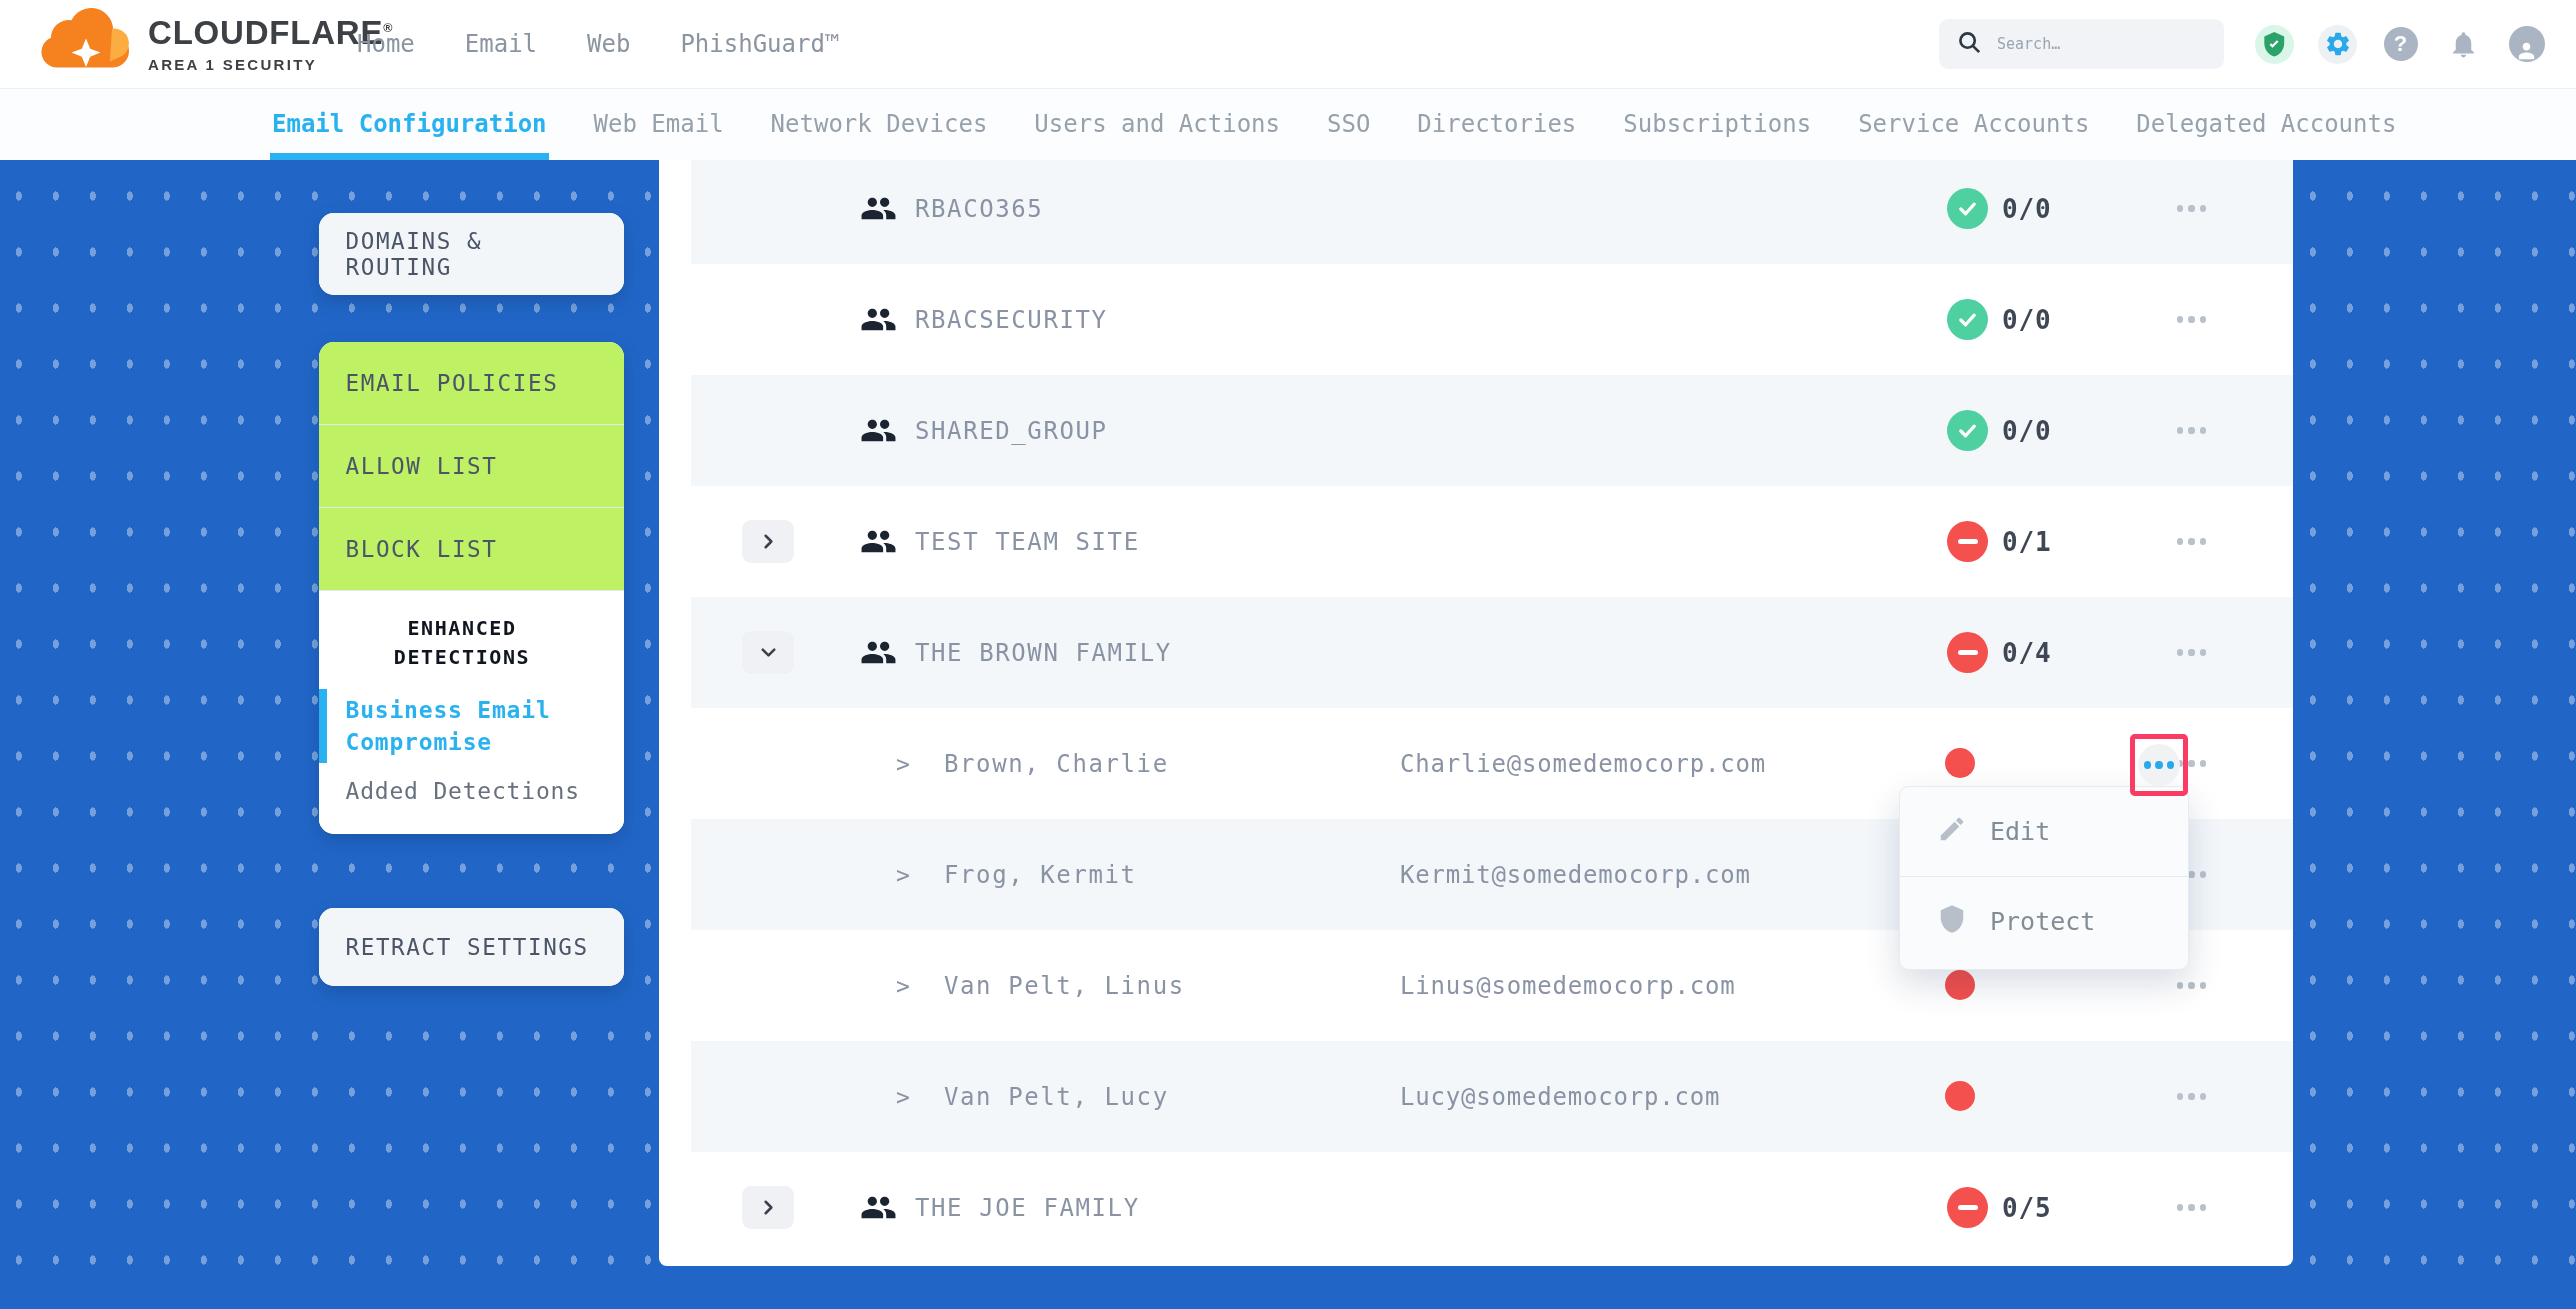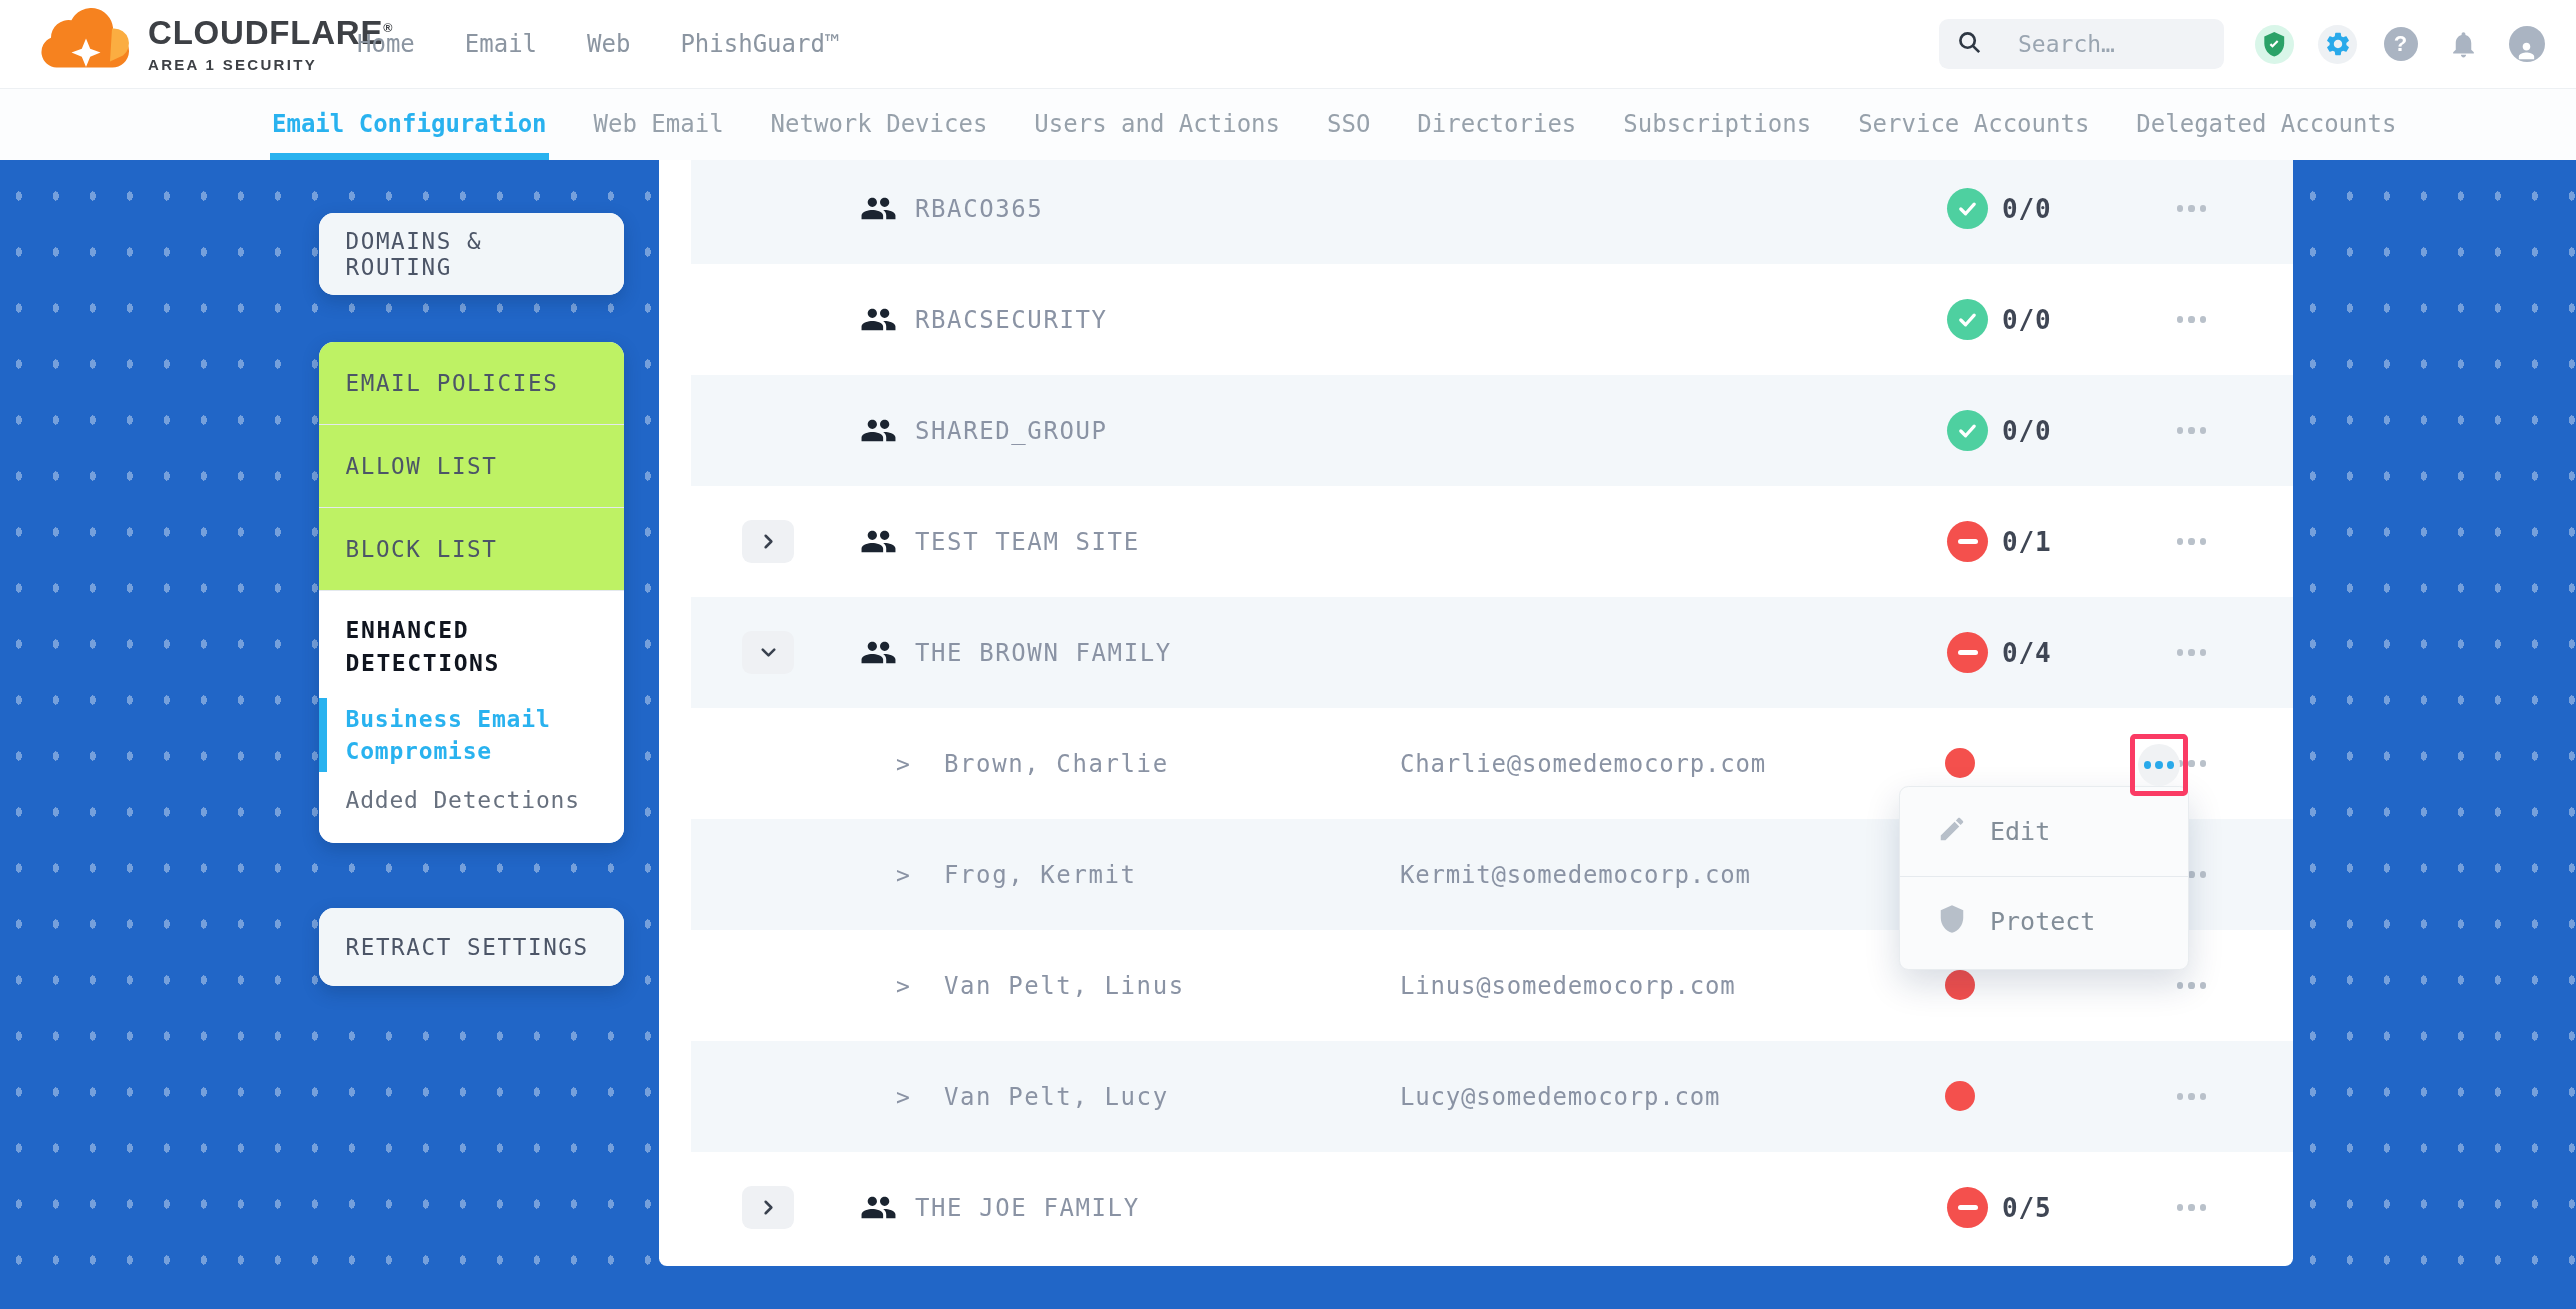--- a/index.html
+++ b/index.html
@@ -18,22 +18,22 @@
   .logo{position:absolute;left:37px;top:7.8px;display:flex;align-items:center;}
   .logo svg{display:block;}
   .brandtxt{margin-left:11px;font-family:"Liberation Sans",sans-serif;color:#3d4045;}
   .brand{font-size:33px;font-weight:bold;letter-spacing:0.8px;line-height:40px;}
   .brand sup{font-size:12.5px;}
   .brandsub{font-size:15px;font-weight:bold;letter-spacing:2.3px;line-height:23px;}
   .top-nav{position:absolute;left:357px;top:0;height:88px;display:flex;gap:50px;align-items:center;}
   .navlink{font-size:24px;color:#8b95a1;cursor:pointer;}
   .search{position:absolute;left:1939px;top:18.7px;width:285px;height:50px;background:#f1f3f6;
           border-radius:9.3px;display:flex;align-items:center;padding:0 17px;box-sizing:border-box;gap:12.5px;}
-  .search input{border:0;background:transparent;outline:none;font-family:inherit;font-size:23px;
-          color:#5b6570;width:100%;margin-left:21px;}
+  .search input{border:0;background:transparent;outline:none;font-family:inherit;font-size:15px;
+          color:#5b6570;width:100%;}
   .search input::placeholder{color:#9aa5b1;}
   .hicons{position:absolute;left:2255px;top:0;height:88px;display:flex;align-items:center;gap:24px;}
   .hico{width:39px;height:39px;border-radius:50%;display:flex;align-items:center;justify-content:center;cursor:pointer;}
   .hico.mint{background:#d9f6e9;}
   .hico.gray{background:#eef1f4;}
   .qcircle{width:34px;height:34px;border-radius:50%;background:#aab4c2;color:#fff;display:flex;
            align-items:center;justify-content:center;font-size:22px;font-weight:bold;font-family:"Liberation Sans",sans-serif;}
   .avcircle{width:36px;height:36px;border-radius:50%;background:#aab4c2;overflow:hidden;display:flex;align-items:flex-end;justify-content:center;}
 
   
@@ -47,21 +47,21 @@
   .card{position:absolute;left:319px;width:305px;background:#fff;border-radius:15px;
         box-shadow:0 6.2px 17px rgba(10,35,75,.22);overflow:hidden;z-index:5;}
   .card .single{height:100%;display:flex;align-items:center;padding:0 26.5px;background:#f2f6f9;
         font-size:22.6px;letter-spacing:1.6px;color:#4c5567;}
   #card-domains{top:213px;height:82px;}
   #card-retract{top:908px;height:78px;}
   #card-policies{top:342px;}
   .sitem{height:82px;display:flex;align-items:center;padding:0 26.5px;background:#bef264;
          border-bottom:1.6px solid #e4e9ee;font-size:22.6px;letter-spacing:1.6px;color:#4c5567;cursor:pointer;}
   .swhite{background:#fff;padding:23px 26.5px 30px;position:relative;}
-  .ed-label{font-weight:bold;color:#10151f;font-size:23px;letter-spacing:1.6px;line-height:1.45;width:233px;}
+  .ed-label{font-weight:bold;color:#10151f;font-size:20px;letter-spacing:1.6px;line-height:1.45;width:233px;text-align:center;}
   .bec{position:relative;margin-top:22px;color:#29b2ef;font-size:23px;letter-spacing:0.8px;line-height:1.4;
        font-weight:bold;width:233px;cursor:pointer;}
   .bec::before{content:"";position:absolute;left:-26.5px;top:-4.7px;bottom:-4.7px;width:7.8px;background:#29b2ef;}
   .added{margin-top:20px;color:#67707e;font-size:23px;letter-spacing:0.8px;cursor:pointer;}
 
   
   .table{position:absolute;left:659px;top:153px;width:1602px;height:1113px;background:#fff;
          z-index:4;border-radius:0 0 7.8px 7.8px;padding-left:32px;}
   .row{position:relative;height:111px;}
   .row.alt{background:#f3f7fa;}

